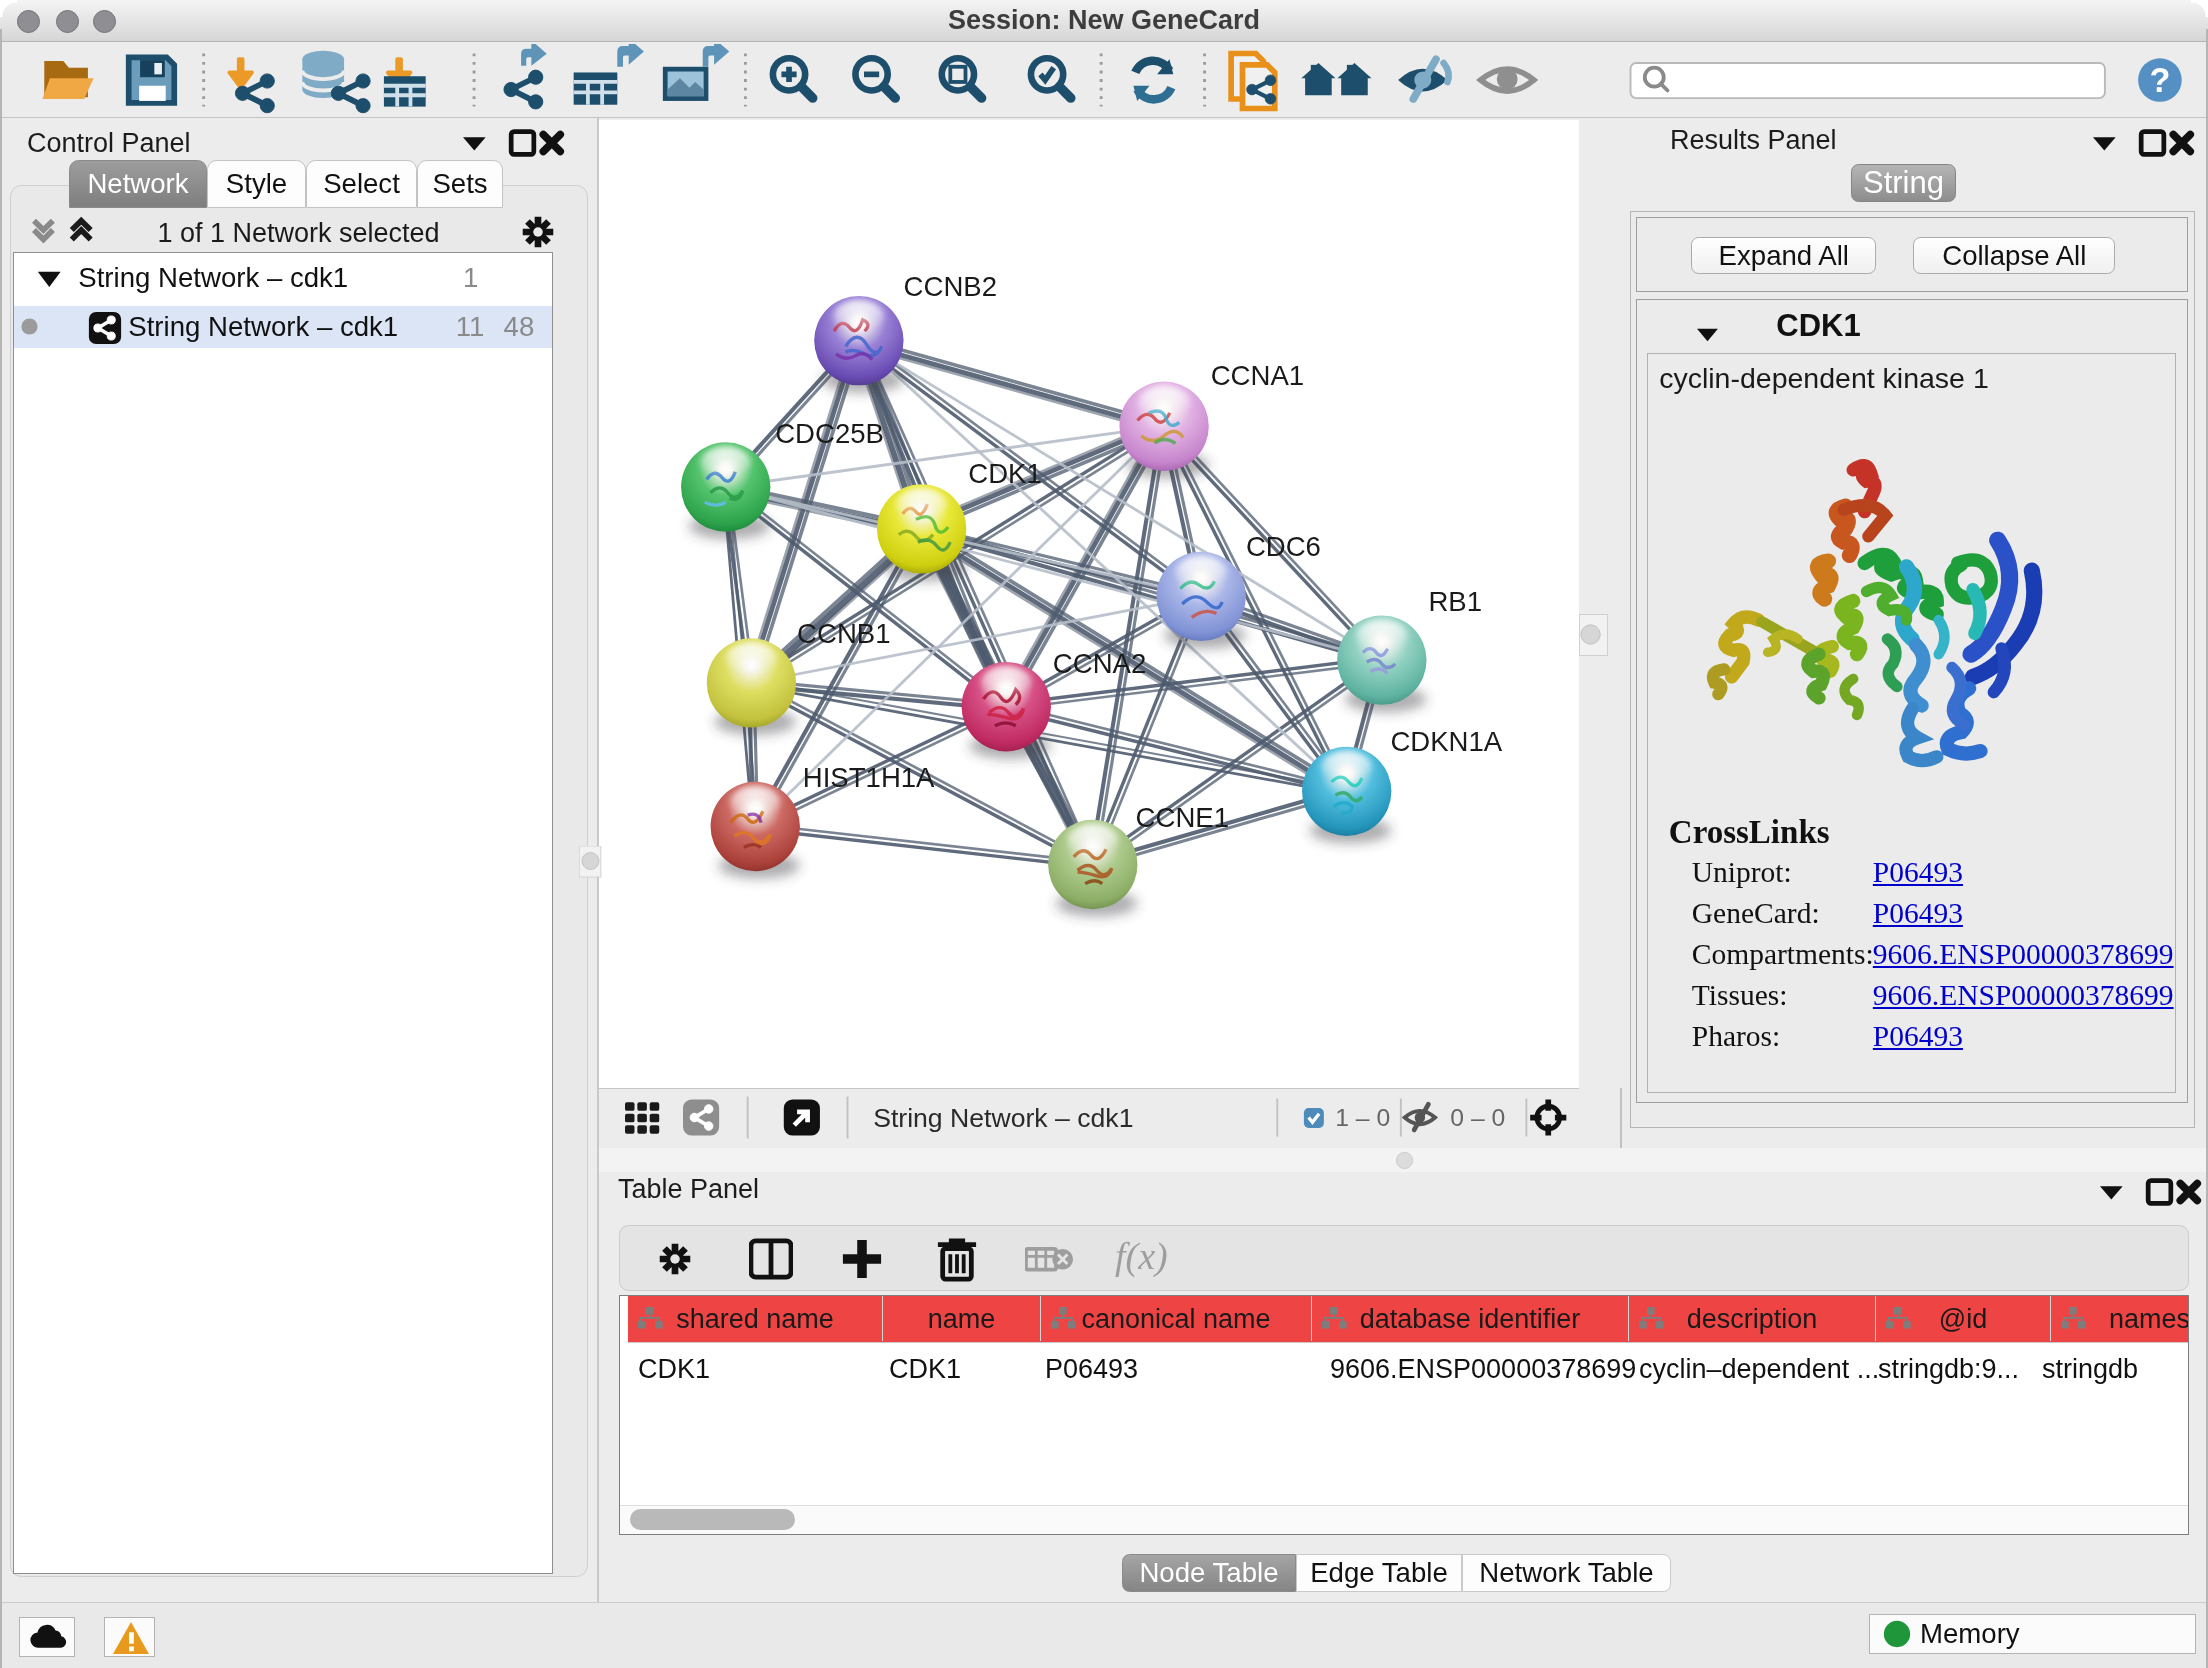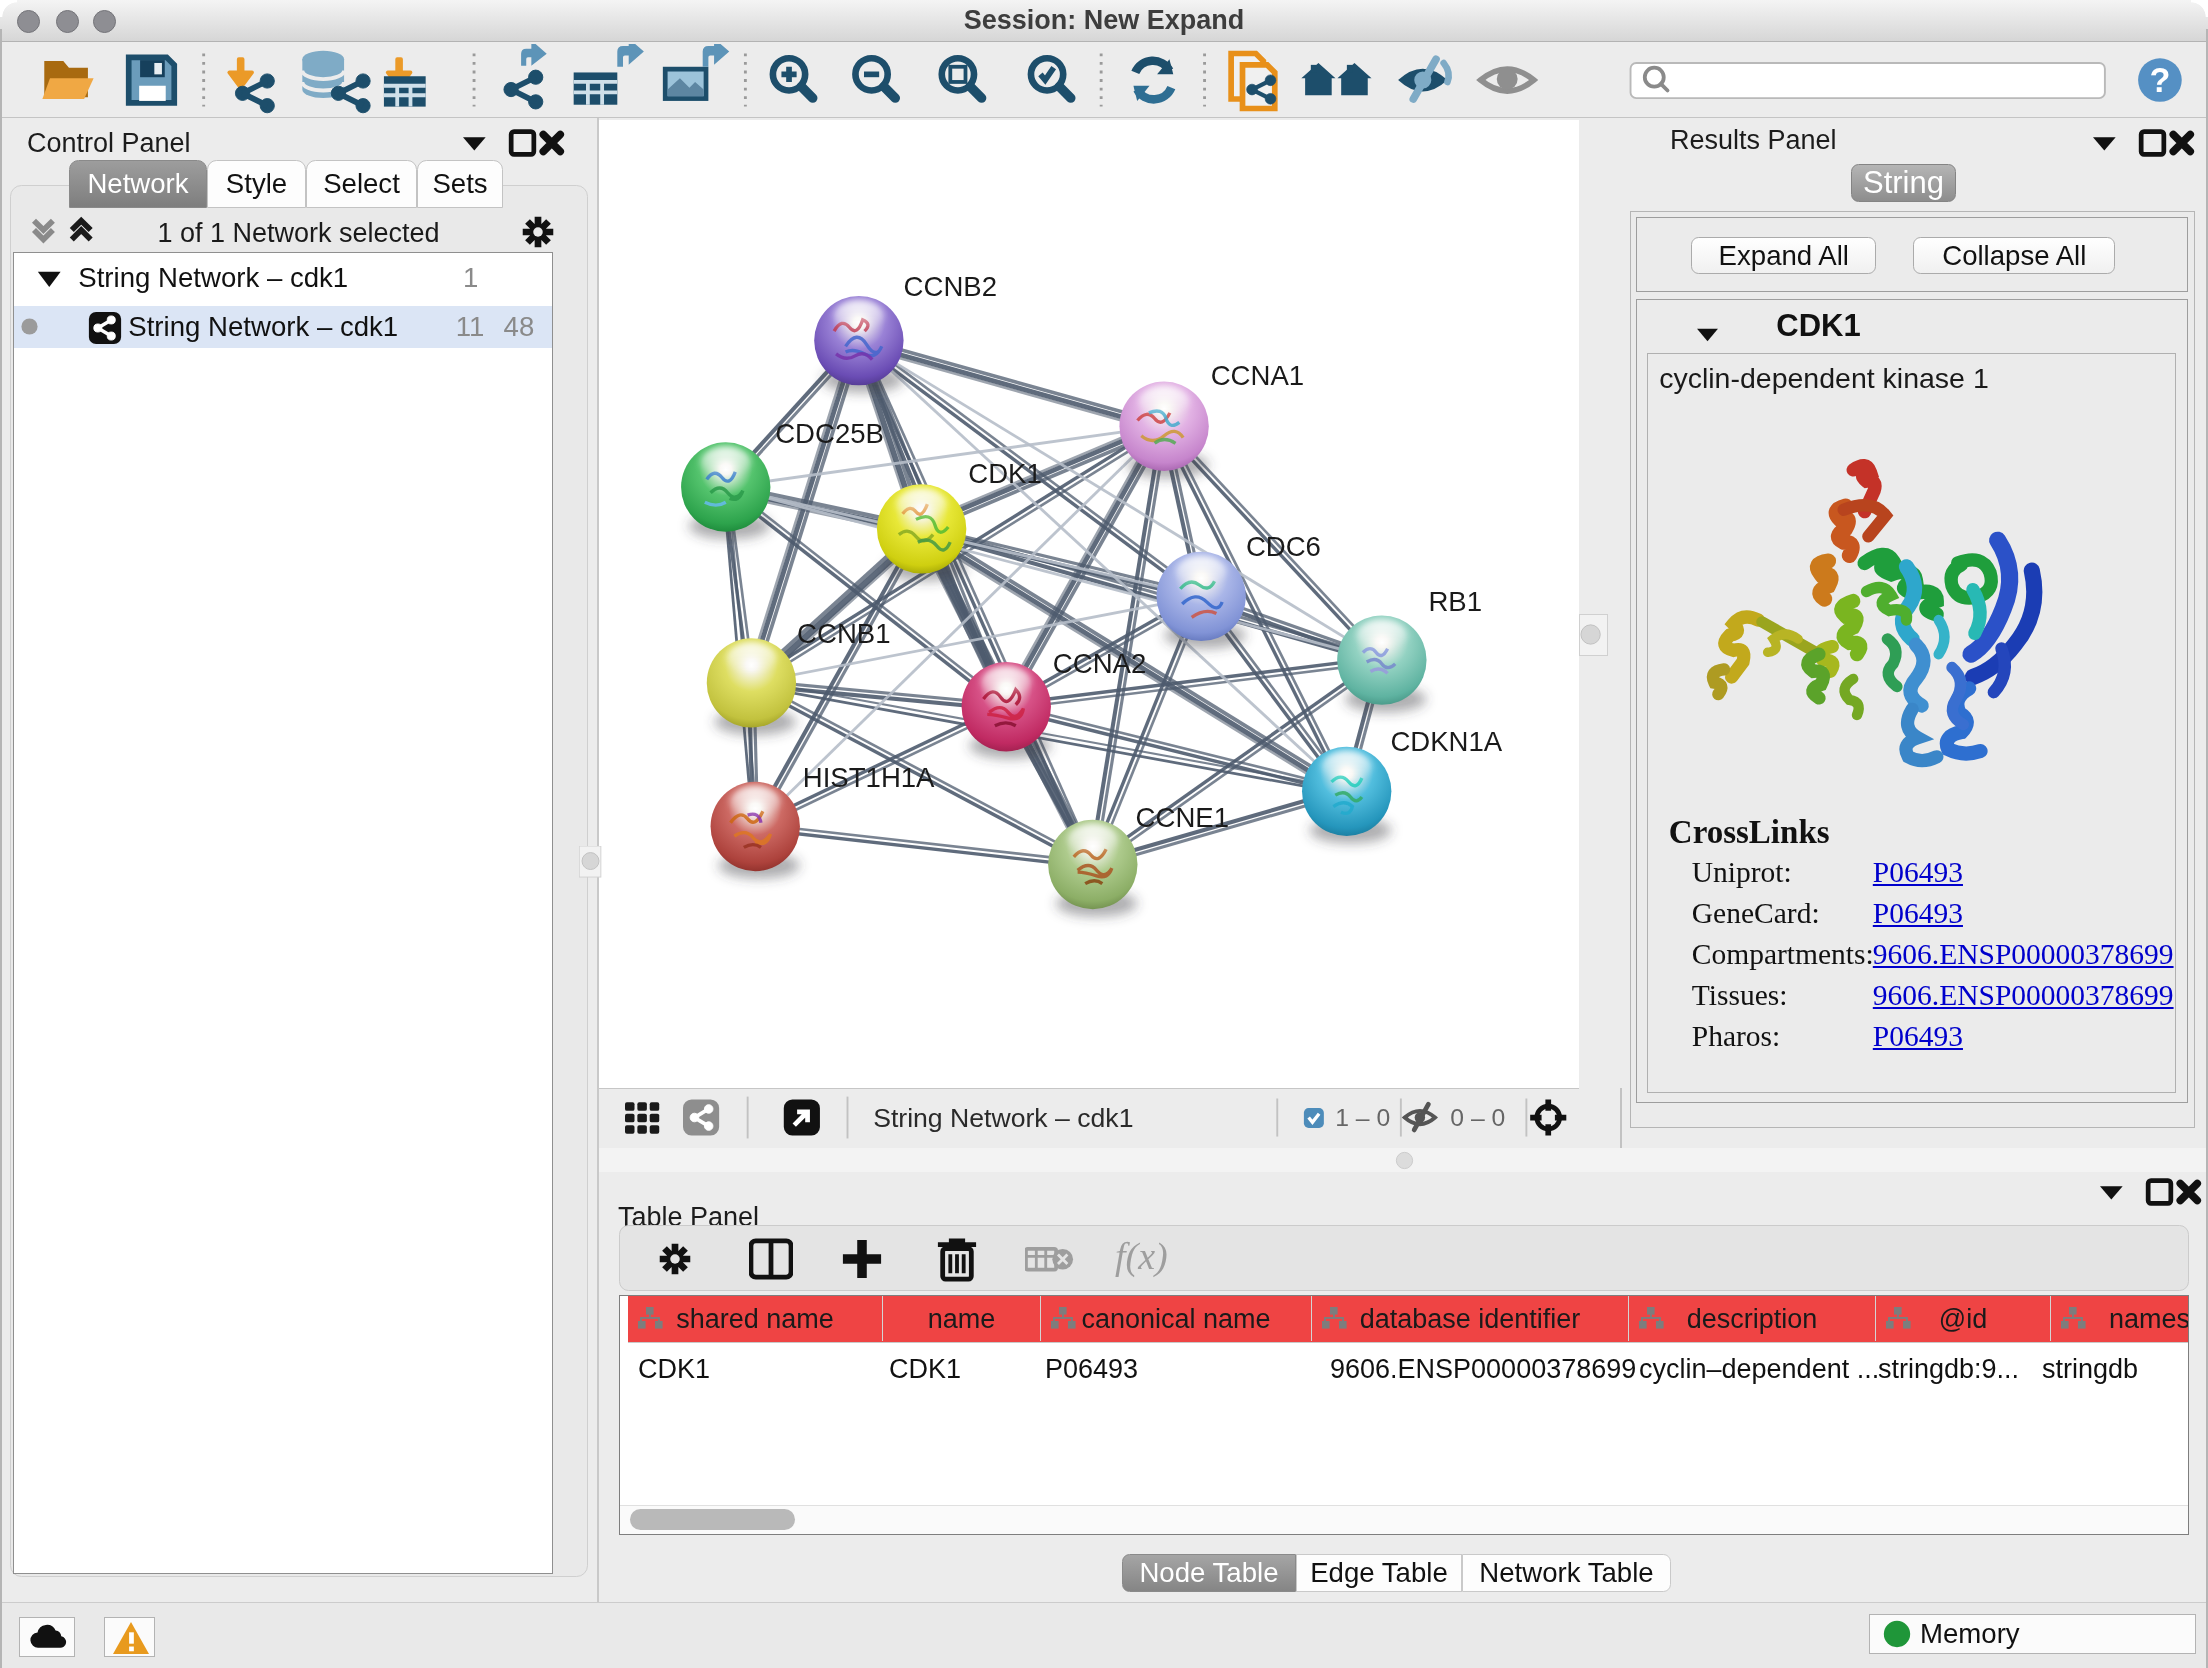--- a/index.html
+++ b/index.html
@@ -82,21 +82,21 @@
 
 #statusbar { position:absolute; left:0; top:1602px; width:2208px; height:67px;
   background:#e9e9e9; border-top:1.9px solid #cccccc; }
 </style>
 </head>
 <body>
 <div id="titlebar">
   <div class="light" style="left:17px;"></div>
   <div class="light" style="left:56px;"></div>
   <div class="light" style="left:93px;"></div>
-  <div id="title">Session: New Expand</div>
+  <div id="title">Session: New GeneCard</div>
 </div>
 <div id="toolbar">
 <svg width="2208" height="74" viewBox="0 0 2322 78">
 <defs>
   <g id="share">
           <circle cx="0" cy="0" r="7.5"></circle>
           <circle cx="26" cy="-13" r="7.5"></circle>
           <circle cx="26" cy="13" r="7.5"></circle>
           <path d="M0 0 L26 -13 M0 0 L26 13" stroke-width="6" stroke="context-stroke"></path>
         </g>
@@ -727,21 +727,21 @@
         <div class="xrow" style="top:502px;"><span class="xl">Uniprot:</span><span class="xv">P06493</span></div>
         <div class="xrow" style="top:543px;"><span class="xl">GeneCard:</span><span class="xv">P06493</span></div>
         <div class="xrow" style="top:584px;"><span class="xl">Compartments:</span><span class="xv">9606.ENSP00000378699</span></div>
         <div class="xrow" style="top:625px;"><span class="xl">Tissues:</span><span class="xv">9606.ENSP00000378699</span></div>
         <div class="xrow" style="top:666px;"><span class="xl">Pharos:</span><span class="xv">P06493</span></div>
       </div>
     </div>
   </div>
 </div>
 <div id="tpanel">
-  <div class="phead" style="position:absolute;left:19px;top:1.9px;margin-top:28px;">Table Panel</div>
+  <div class="phead" style="position:absolute;left:19px;top:1.9px;">Table Panel</div>
   <svg class="abs" style="left:1495px;top:2.9px;" width="114" height="34" viewBox="0 0 120 36">
     <path d="M6 12 L30 12 L18 26 Z" fill="#111"></path>
     <rect x="57" y="6" width="24" height="24" fill="none" stroke="#111" stroke-width="5" rx="3"></rect>
     <path d="M91 9 L109 27 M109 9 L91 27" stroke="#111" stroke-width="8" stroke-linecap="round"></path>
   </svg>
   <div style="position:absolute;left:20px;top:53px;width:1570px;height:66px;background:#e4e4e4;border:1px solid #cbcbcb;border-radius:9.5px;">
     <svg class="abs" style="left:34px;top:12.4px;" width="42" height="42" viewBox="0 0 44 44">
       <g fill="#111">
           <circle cx="22" cy="22" r="9"></circle>
       <g stroke="#111" stroke-width="7">

